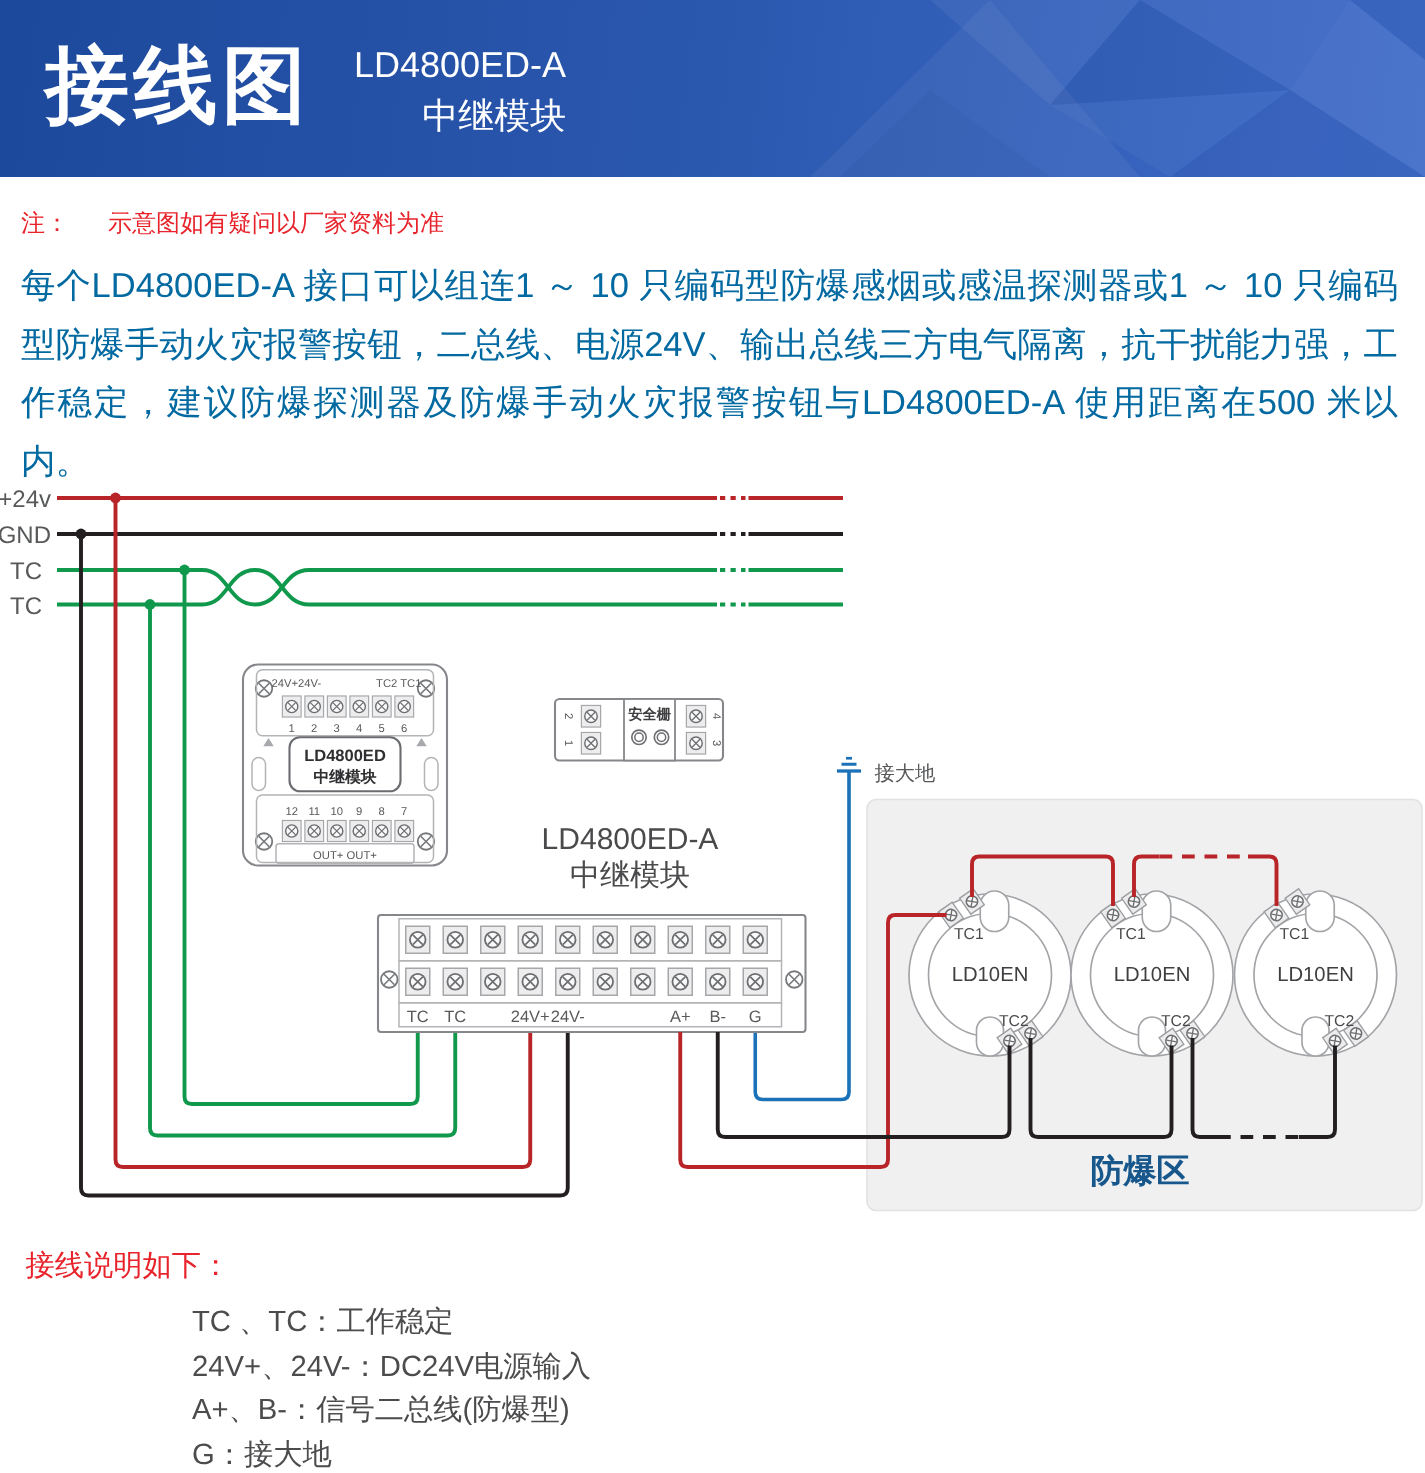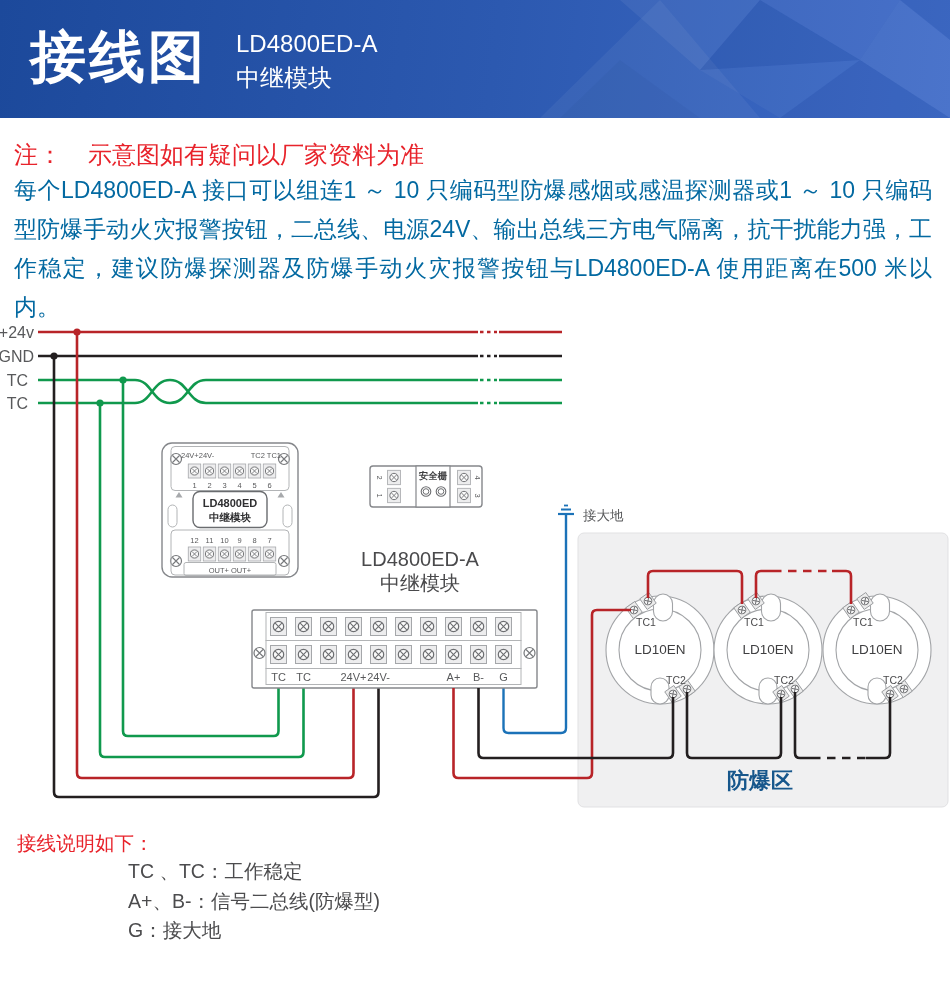--- a/index.html
+++ b/index.html
@@ -1,26 +1,26 @@
 <!DOCTYPE html>
 <html><head>
 <meta charset="utf-8">
 <style>
   html,body{margin:0;padding:0;background:#fff;}
   .page{position:relative;width:950px;height:982px;background:#fff;overflow:hidden;
         font-family:"Liberation Sans","DejaVu Sans",sans-serif;}
   
   .header{position:absolute;top:0;left:0;width:950px;height:118px;
-          background:linear-gradient(97deg,#1c499b 0%,#2c59b0 52%,#3e6ac7 100%);overflow:hidden;}
+          background:linear-gradient(97deg,#1c499b 0%,#2c59b0 52%,#3e6ac7 100%);overflow:hidden;text-align:right;}
   .facets{position:absolute;top:0;left:0;}
   .header-title{position:absolute;left:30px;top:20px;font-size:56px;font-weight:bold;
                 color:#fff;letter-spacing:3px;}
   .header-sub{position:absolute;left:236px;top:27px;color:#fff;font-size:24px;line-height:34px;}
   
-  .note{position:absolute;left:14px;top:139px;font-size:24px;color:#e8232b;}
+  .note{position:absolute;left:14px;top:139px;font-size:16px;color:#e8232b;}
   .note .note-label{margin-right:26px;}
   .desc{position:absolute;left:14px;top:171px;width:918px;font-size:23px;line-height:39px;
         color:#0369a1;text-align:justify;}
   
   .diagram{position:absolute;left:0;top:315px;}
   .w-red{stroke:#b82428;fill:none;stroke-width:2.6;}
   .w-green{stroke:#10994d;fill:none;stroke-width:2.6;}
   .w-black{stroke:#231f20;fill:none;stroke-width:2.6;}
   .w-blue{stroke:#1b72b8;fill:none;stroke-width:2.4;}
   .dash{stroke-dasharray:8.5 6.5;}
@@ -35,21 +35,21 @@
   .t-strip{font-size:11px;}
   .t-det{font-size:10.5px;fill:#4a4a4c;}
   .t-model{font-size:13.5px;fill:#3f3f41;}
   .t-zone{font-size:22px;font-weight:bold;fill:#17578c;}
   .t-modname{font-size:11px;font-weight:bold;fill:#2f2f31;}
   .t-modname2{font-size:10.5px;font-weight:bold;fill:#2f2f31;}
   .t-biglabel{font-size:20px;fill:#4a4a4c;}
   .t-barrier{font-size:9.5px;font-weight:bold;fill:#3f3f41;}
   
   .legend{position:absolute;left:17px;top:830px;font-size:19.5px;color:#4c4c4e;}
-  .legend-title{color:#e8232b;margin-bottom:0;}
+  .legend-title{color:#e8232b;margin-bottom:10px;}
   .legend-items{margin-left:111px;line-height:29.5px;}
 </style>
 </head>
 <body>
 
 <div class="page">
 
   <div class="header">
     <svg class="facets" width="950" height="118">
       <polygon points="540,118 660,0 760,118" fill="rgba(255,255,255,0.05)"></polygon>
@@ -286,18 +286,19 @@
       <path d="M866,758 H885 Q890,758 890,753 V697" class="w-black"></path>
     </g>
 
     <text x="760" y="788" text-anchor="middle" class="t-zone">防爆区</text>
   </svg>
 
   <div class="legend">
     <div class="legend-title">接线说明如下：</div>
     <div class="legend-items">
       <div>TC 、TC：工作稳定</div>
+      <div>24V+、24V-：DC24V电源输入</div>
       <div>A+、B-：信号二总线(防爆型)</div>
       <div>G：接大地</div>
     </div>
   </div>
 
 </div>
 
 </body></html>

